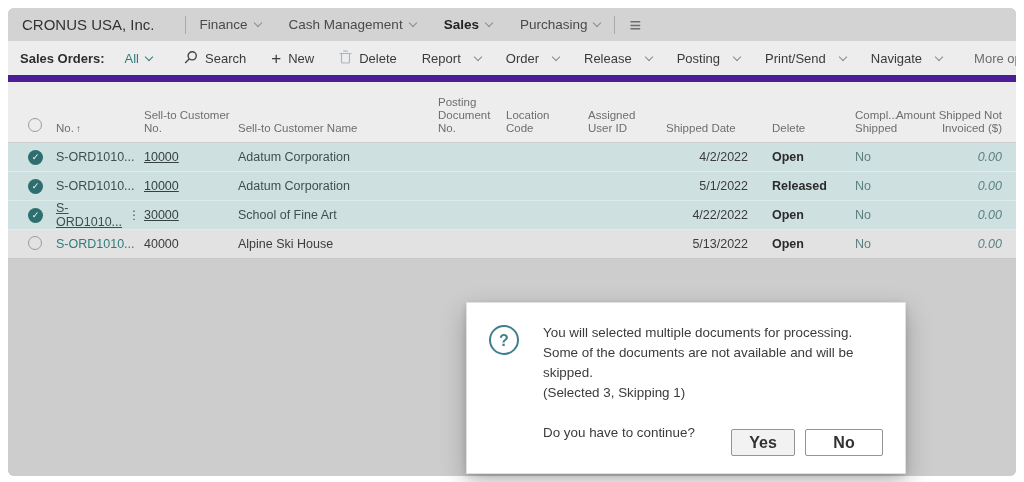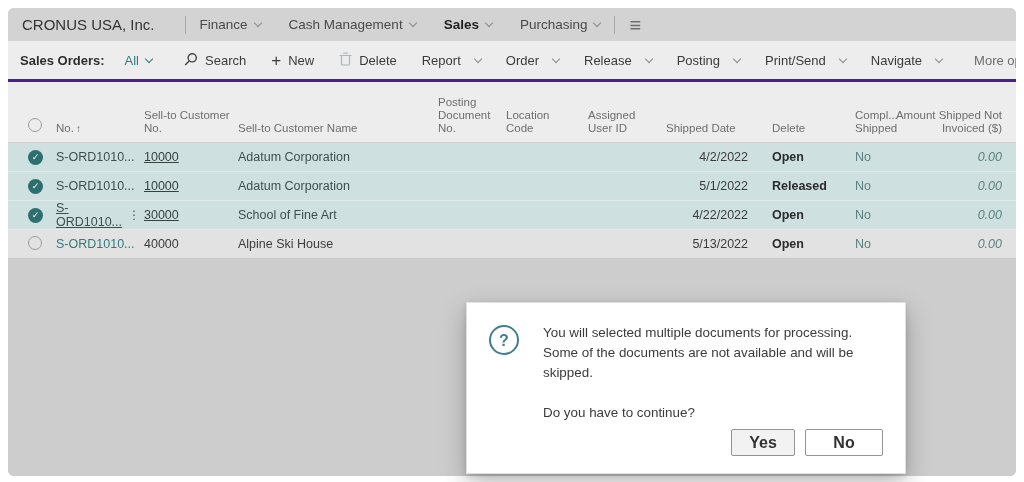--- a/index.html
+++ b/index.html
@@ -30,21 +30,21 @@
   .nav-item.active { font-weight:bold; color:#222; }
   .caret {
     width:6px; height:6px; border-right:1.4px solid #8a8a8a; border-bottom:1.4px solid #8a8a8a;
     transform:rotate(45deg); display:inline-block; margin-left:7px; margin-bottom:3px;
   }
   .caret.teal { border-color:#2f7c7c; }
   .hamburger { font-size:20px; color:#6f6f6f; line-height:1; cursor:pointer; }
 
   
   .actionbar {
-    height:41px; flex:0 0 41px; background:#ededed; border-bottom:3px solid #4c1d95;
+    height:41px; flex:0 0 41px; background:#ededed; border-bottom:7px solid #4c1d95;
     display:flex; align-items:center; padding:0 12px; font-size:13px; color:#3b3b3b;
     white-space:nowrap;
   }
   .list-label { font-weight:bold; color:#2e2e2e; margin-right:20px; }
   .filter-btn { color:#2f7c7c; display:flex; align-items:center; cursor:pointer; }
   .bar-sep { width:1px; height:20px; background:#b5b5b5; margin:0 16px; }
   .actions { display:flex; align-items:center; gap:25px; }
   .act-btn { display:flex; align-items:center; gap:7px; cursor:pointer; color:#3b3b3b; background:none; border:none; font:inherit; }
   .act-btn .plus { font-size:17px; font-weight:300; color:#3b3b3b; line-height:1; }
   .more-options { color:#6d6d6d; cursor:pointer; }
@@ -286,20 +286,21 @@
     <div class="below"></div>
   </div>
 
   <div class="dialog">
     <div class="dlg-body">
       <div class="q-icon">?</div>
       <div class="dlg-text">
         <div id="dlg-lines">
             <div>You will selected multiple documents for processing.</div>
             <div>Some of the documents are not available and will be skipped.</div>
+            <div>(Selected 3, Skipping 1)</div>
           </div>
         <div class="dlg-question">Do you have to continue?</div>
       </div>
     </div>
     <div class="dlg-buttons">
       <button class="dlg-btn yes">Yes</button>
       <button class="dlg-btn no">No</button>
     </div>
   </div>
 </div>

